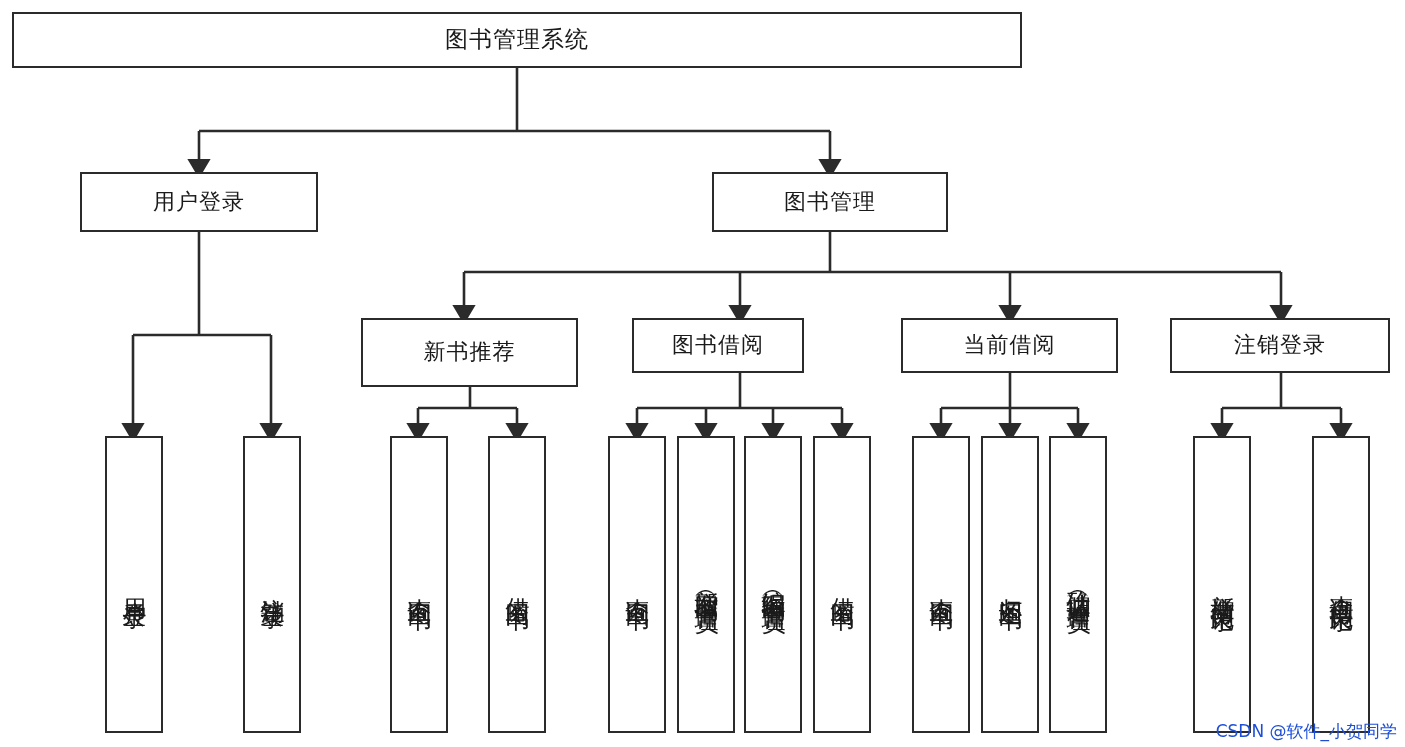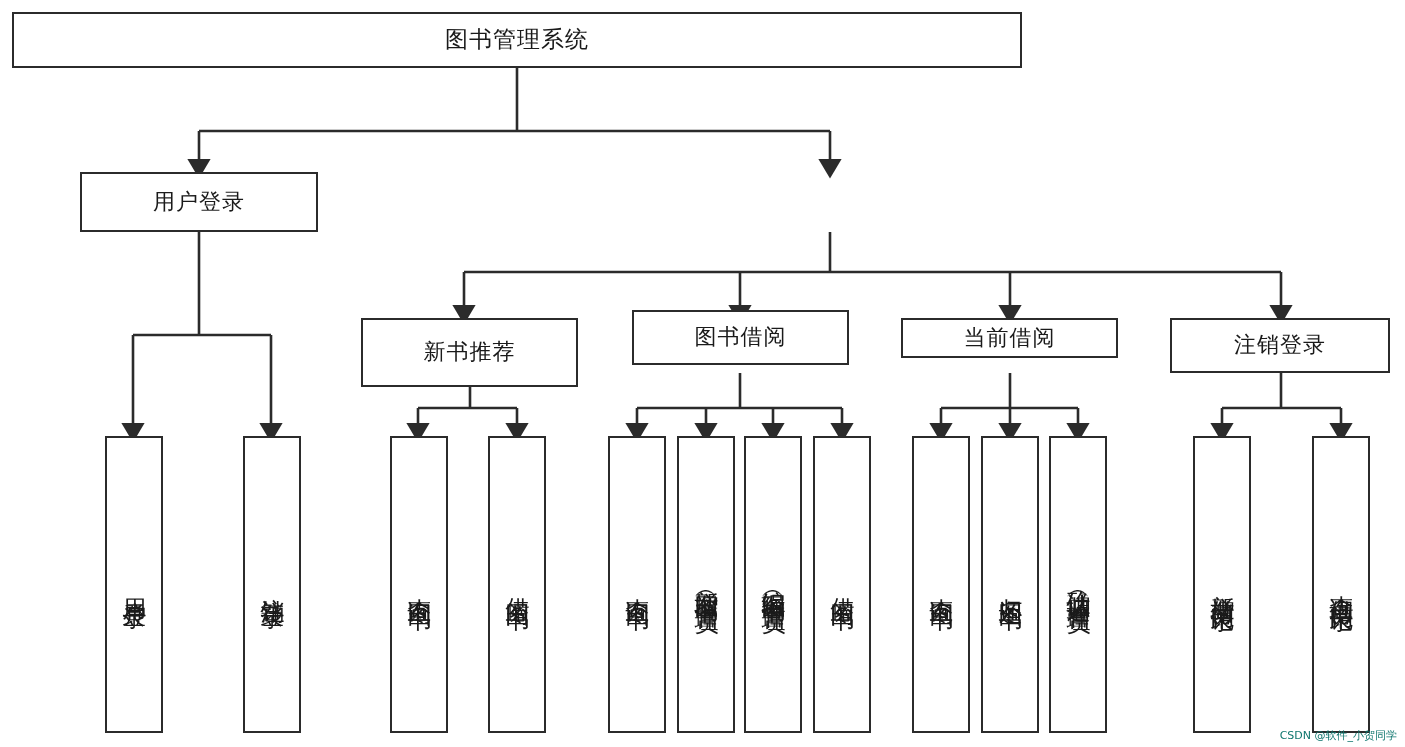--- a/index.html
+++ b/index.html
@@ -53,22 +53,22 @@
   }
   .node.v .vtext {
     writing-mode: vertical-rl;
     text-orientation: upright;
     display: block;
   }
   .watermark {
     position: absolute;
     right: 8px;
     bottom: 4px;
-    font-size: 11px;
-    color: #0f766e;
+    font-size: 17px;
+    color: #1d4ed8;
     z-index: 3;
     white-space: nowrap;
     text-align: center;
   }
 </style>
 </head>
 <body>
 
 <div id="canvas">
 
@@ -122,28 +122,31 @@
     </g>
   </svg>
 
   <div class="node h root" style="left:12px; top:12px; width:1010px; height:56px;">
     <span>图书管理系统</span>
   </div>
 
   <div class="node h" style="left:80px; top:172px; width:238px; height:60px;">
     <span>用户登录</span>
   </div>
+  <div class="node h" style="left:712px; top:172px; width:236px; height:60px;">
+    <span>图书管理</span>
+  </div>
 
   <div class="node h" style="left:361px; top:318px; width:217px; height:69px;">
     <span>新书推荐</span>
   </div>
-  <div class="node h" style="left:632px; top:310px; width:217px; height:55px;">
+  <div class="node h" style="left:632px; top:318px; width:172px; height:55px;">
     <span>图书借阅</span>
   </div>
-  <div class="node h" style="left:901px; top:318px; width:217px; height:40px;">
+  <div class="node h" style="left:901px; top:318px; width:217px; height:55px;">
     <span>当前借阅</span>
   </div>
   <div class="node h" style="left:1170px; top:318px; width:220px; height:55px;">
     <span>注销登录</span>
   </div>
 
   <div class="node v" style="left:105px; top:436px; width:58px; height:297px;">
     <span class="vtext">用户登录</span>
   </div>
   <div class="node v" style="left:243px; top:436px; width:58px; height:297px;">

